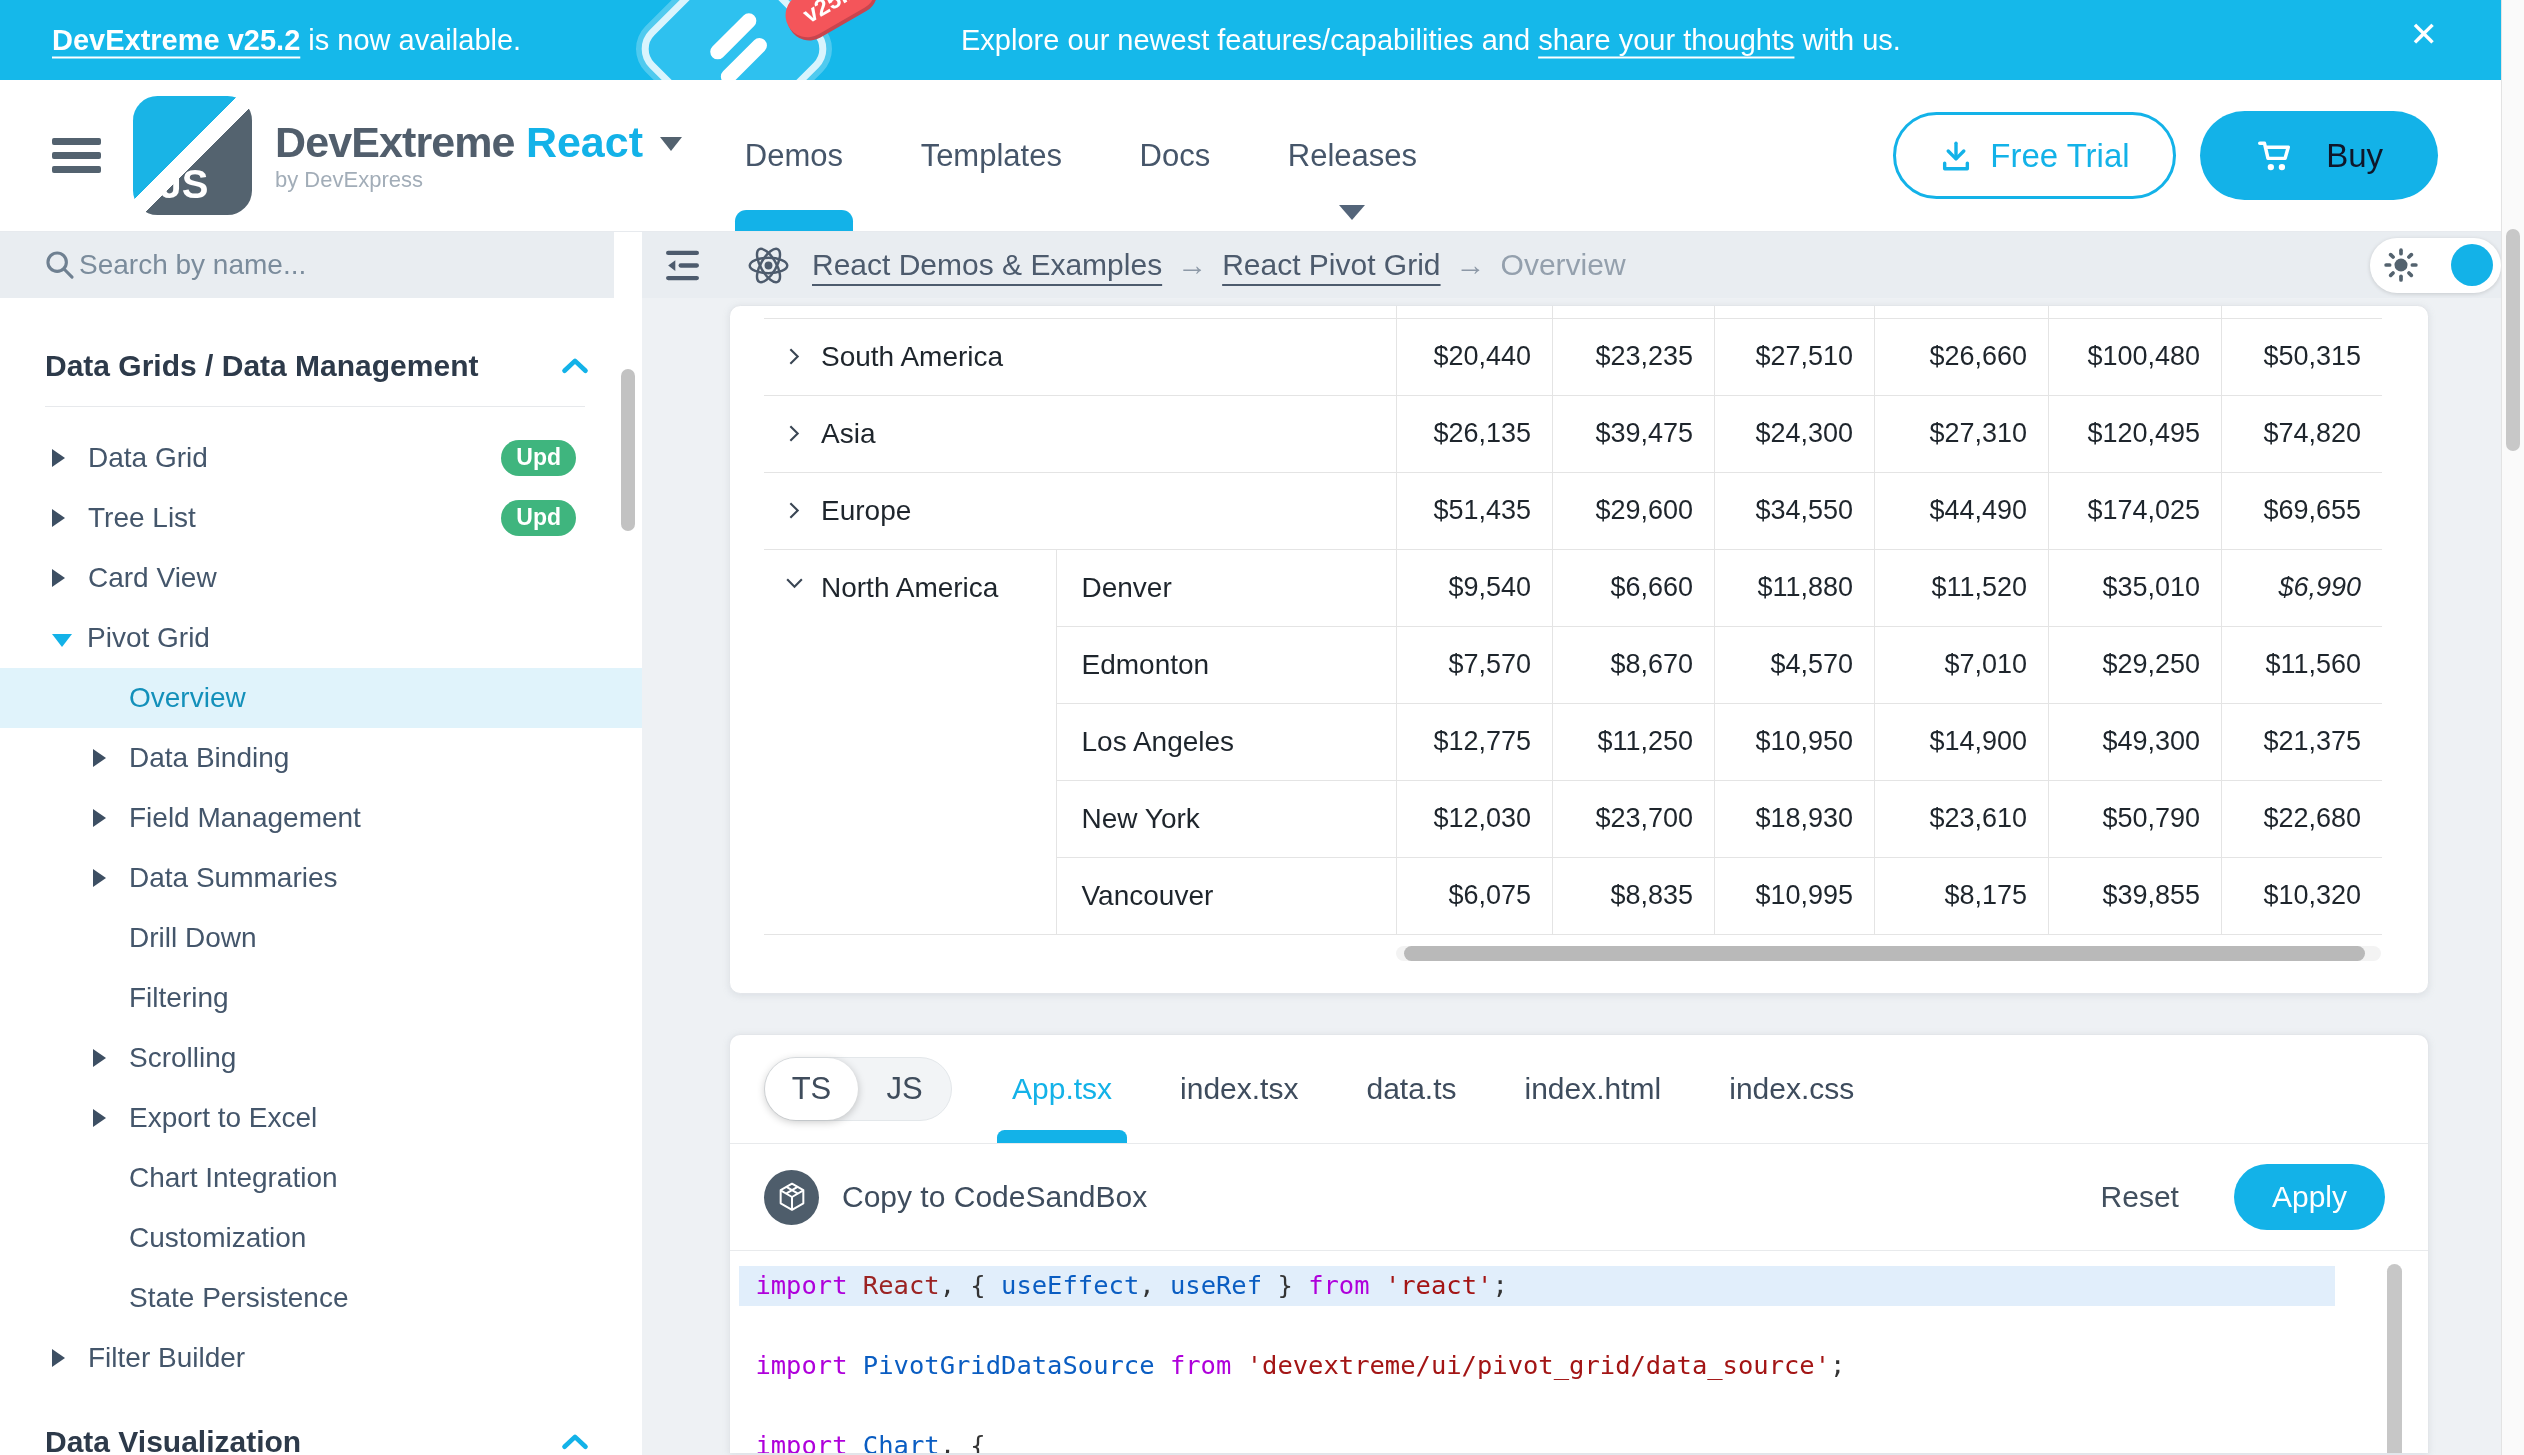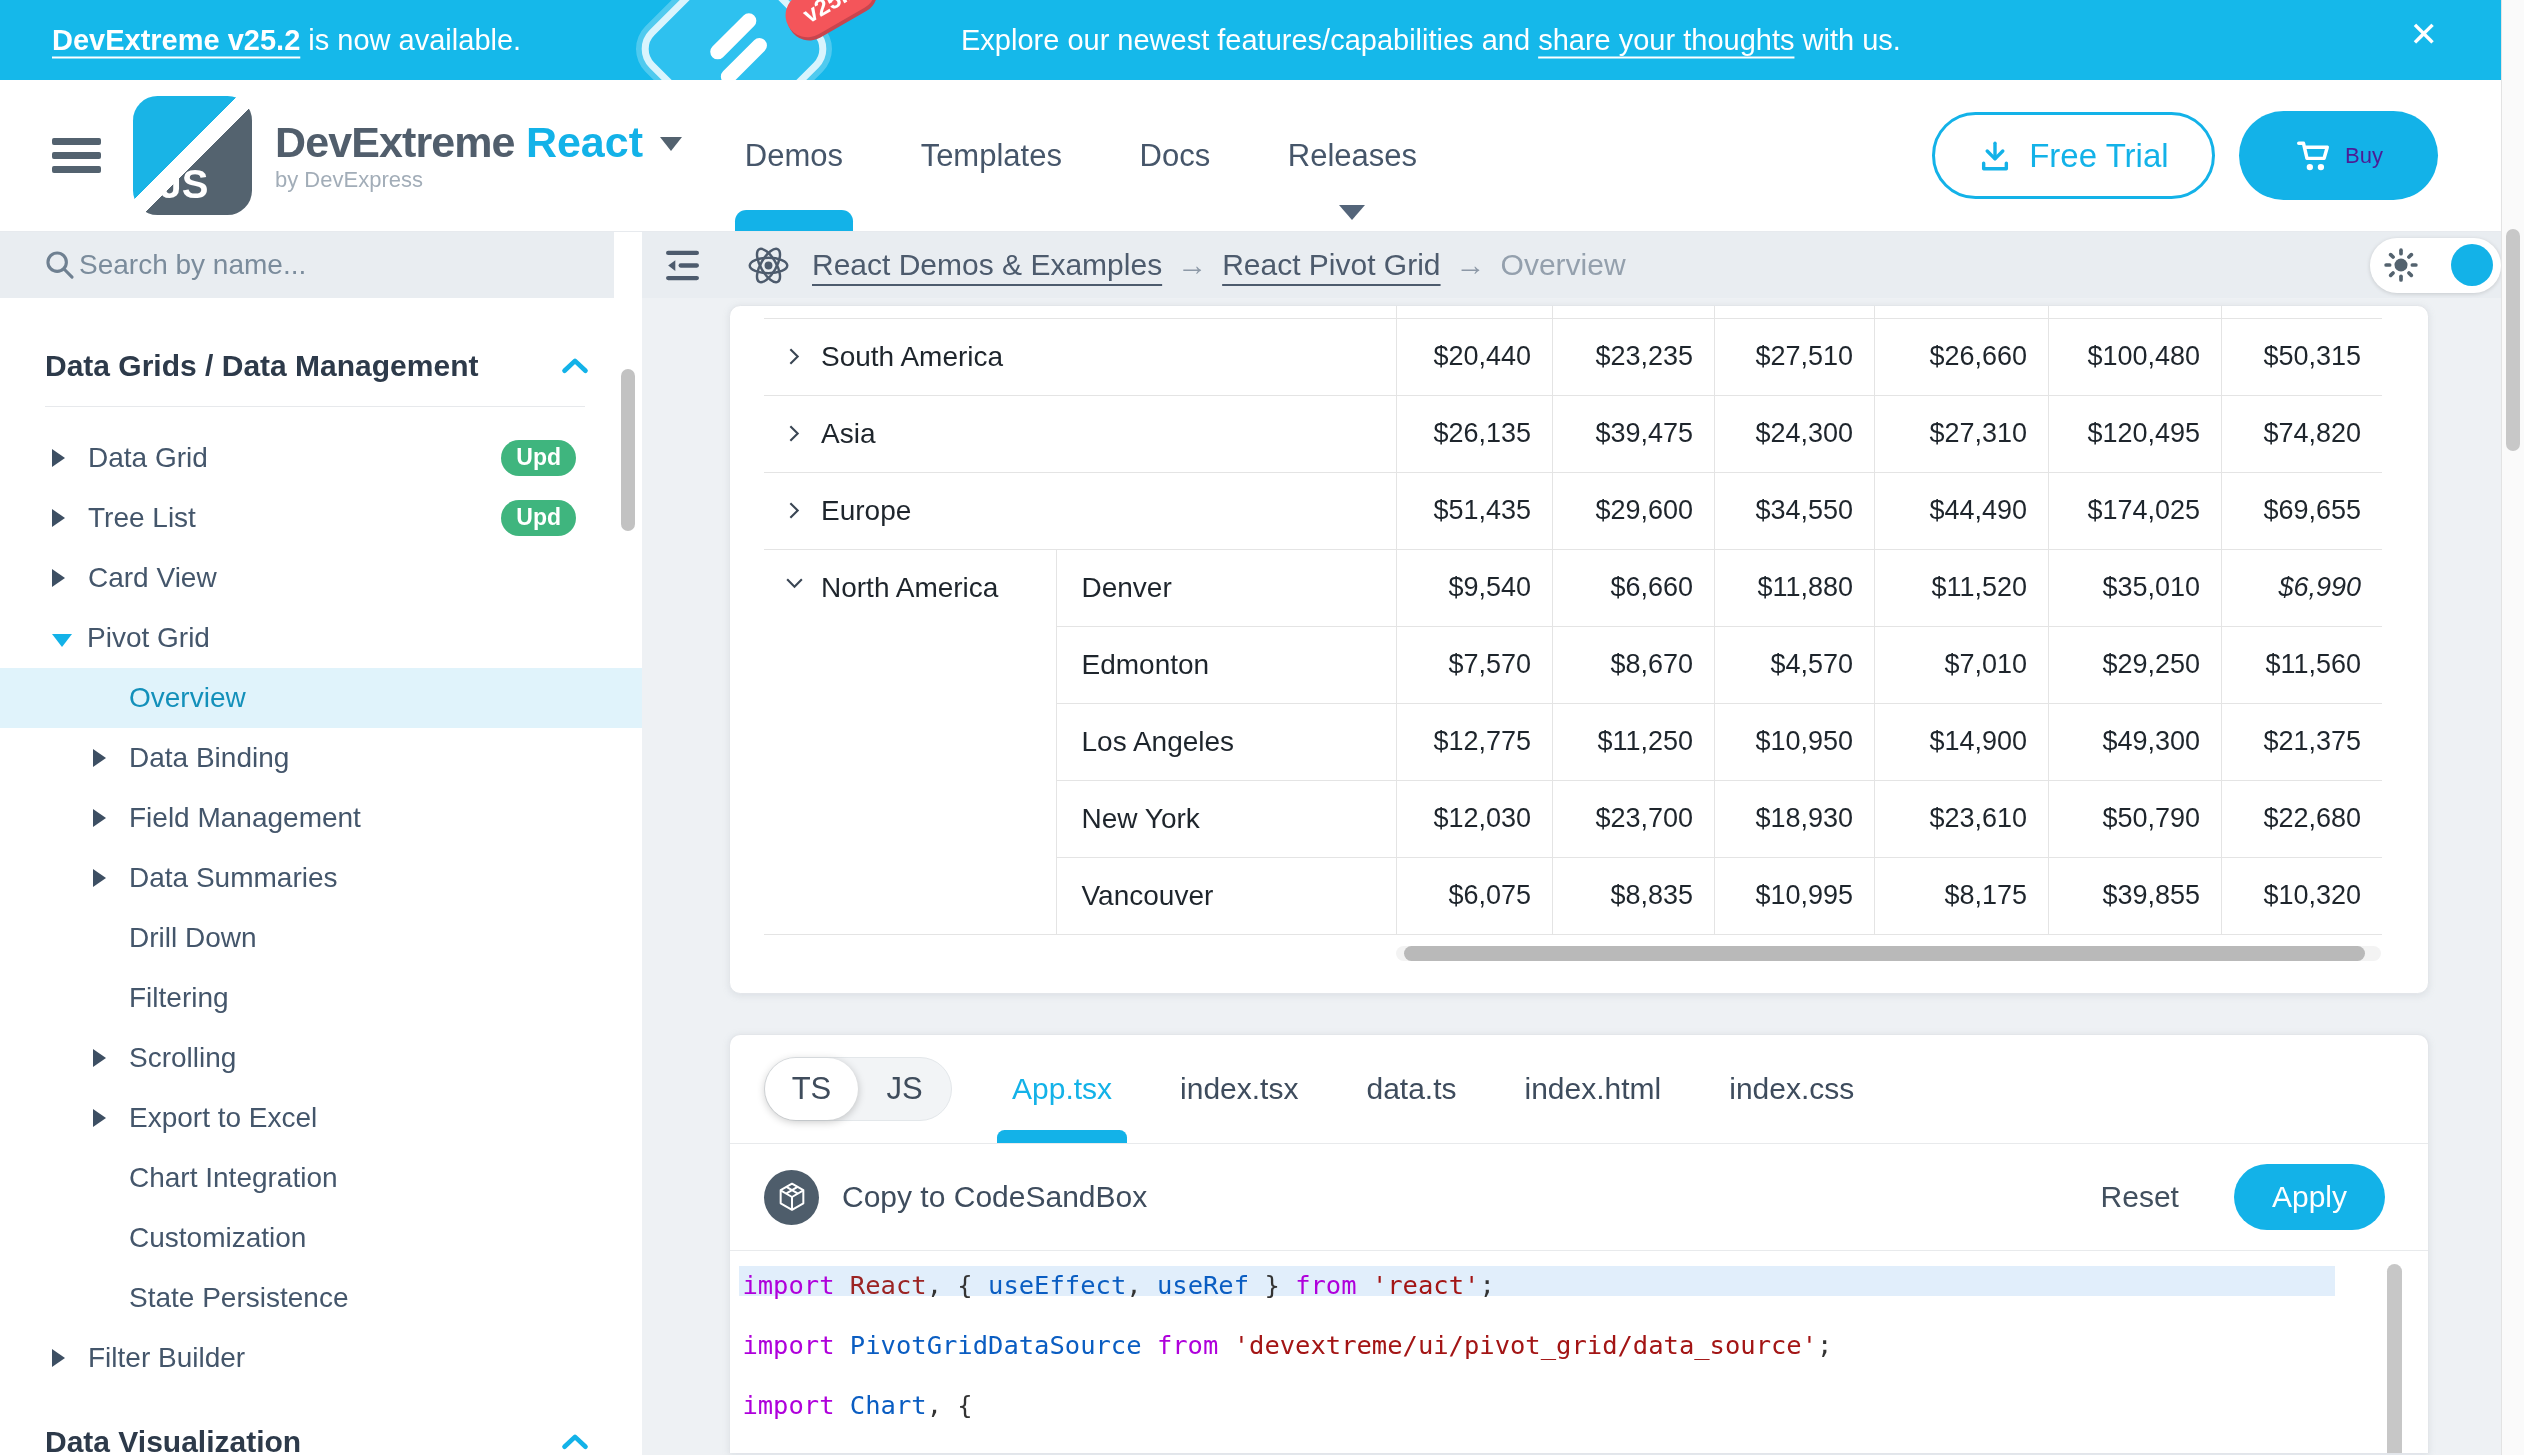--- a/index.html
+++ b/index.html
@@ -35,22 +35,22 @@
                border-top:14px solid #53626f;border-bottom:0;vertical-align:5.7px}
   .byline{font-size:22px;color:#a2adb8;margin-top:0px}
   #main-nav{display:flex;margin-left:59px;height:151px;align-items:stretch;gap:70px}
   .nav-item{position:relative;display:flex;align-items:center;font-size:31px;color:#46566a;cursor:pointer;padding:0 3.8px}
   .nav-item.active::after{content:"";position:absolute;left:-5.7px;right:-5.7px;bottom:0;height:21px;
                           background:#13b2e8;border-radius:11.3px 11.3px 0 0}
   .nav-item .drop{position:absolute;left:50%;transform:translateX(-50%);bottom:11.3px;width:0;height:0;
                   border:13.2px solid transparent;border-top:15px solid #54657a;border-bottom:0}
   .btn-outline{margin-left:auto;display:flex;align-items:center;gap:17px;border:3.8px solid #13b2e8;color:#13b2e8;
                border-radius:45px;height:81px;padding:0 43px;font-size:33px;cursor:pointer;background:#fff}
-  .btn-fill{margin:0 87px 0 24.5px;display:flex;align-items:center;gap:13px;background:#13b2e8;color:#4c1d95;
-            border-radius:45px;height:89px;padding:0 55px;font-size:22px;cursor:pointer}
+  .btn-fill{margin:0 87px 0 24.5px;display:flex;align-items:center;gap:33px;background:#13b2e8;color:#0f172a;
+            border-radius:45px;height:89px;padding:0 55px;font-size:33px;cursor:pointer}
 
   
   .main-row{display:flex;height:1225px}
   .sidebar{width:642px;background:#fff;position:relative;flex:none}
   .search-row{height:66px;width:614px;box-sizing:border-box;background:#e9edf1;display:flex;align-items:center;
               padding-left:43px;}
   .search-row input{border:0;background:transparent;outline:none;font-size:28px;color:#33404e;width:406px;
                     font-family:"Liberation Sans",sans-serif}
   .search-row input::placeholder{color:#7b8c9c}
   .side-scroll{padding-top:40px}
@@ -111,21 +111,21 @@
                      border-radius:7.6px 7.6px 0 0}
   .toolbar{height:106px;display:flex;align-items:center;border-top:0.9px solid #e8eaec;padding:0 43px 0 34px}
   .csb{display:flex;align-items:center;gap:23px;font-size:30px;color:#3e4c5d;cursor:pointer}
   .csb-icon{width:55px;height:55px;border-radius:50%;background:#4e5d6b;display:flex;align-items:center;justify-content:center;flex:none}
   .sp{flex:1}
   .reset{font-size:30px;color:#42505f;margin-right:55px;cursor:pointer}
   .apply{background:#13b2e8;color:#fff;font-size:30px;height:66px;padding:0 38px;border-radius:33px;
          display:flex;align-items:center;cursor:pointer}
   .code-area{border-top:0.9px solid #e8eaec;padding:15px 9.4px;position:relative;
              font-family:"DejaVu Sans Mono",monospace;font-size:25.5px;line-height:38px;color:#333}
-  .code-line{height:30px;padding:0 3px;white-space:pre}
+  .code-line{height:40px;padding:0 16px;white-space:pre}
   .code-line.hl{background:#e1eefb;width:1596px;box-sizing:border-box}
   .tok-kw{color:#af00db}
   .tok-fn{color:#0a5dc2}
   .tok-mod{color:#9b2323}
   .tok-str{color:#a31515}
   .tok-pl{color:#333}
   .code-thumb{position:absolute;right:26.4px;top:13.2px;width:15px;height:283px;background:#c7c7c7;border-radius:7.6px;cursor:pointer}
 
   
   .page-scrollbar{position:absolute;top:0;right:0;width:23px;height:100%;background:#fafafa;border-left:0.9px solid #e3e3e3}

